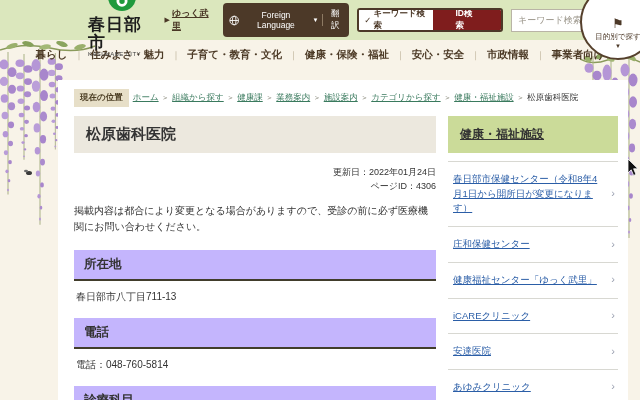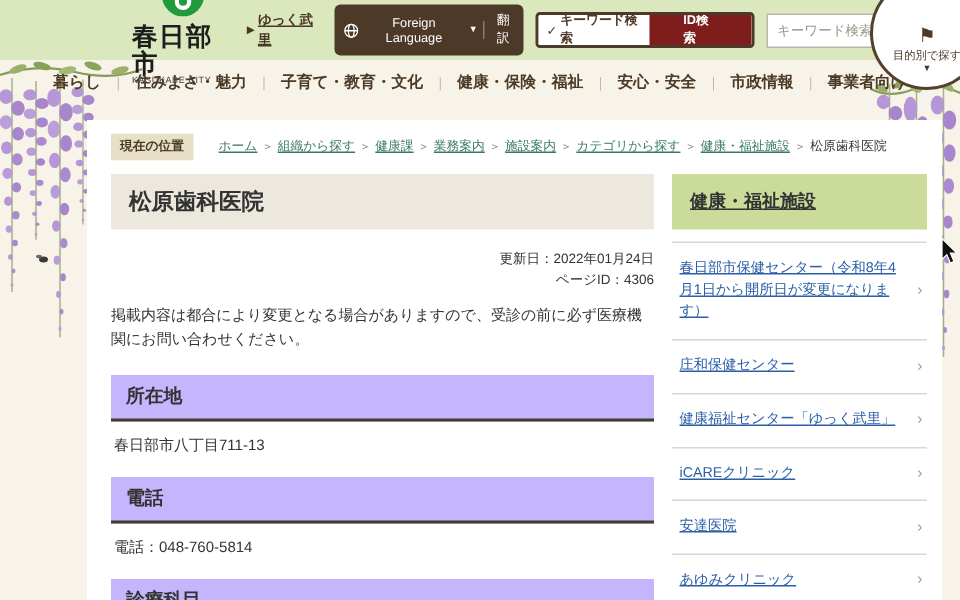--- a/index.html
+++ b/index.html
@@ -71,21 +71,21 @@
 
   
   .content {
     position:absolute; left:58px; top:80px; width:570px; height:330px;
     background:#fff; z-index:3; padding:9px 10px 20px 16px;
   }
   .breadcrumb {
     display:flex; align-items:center; font-size:8.5px; color:#333;
     white-space:nowrap; overflow:hidden;
   }
-  .crumb-label { background:#e7dfc8; padding:3px 6px; font-weight:bold; color:#4a3c22; margin-right:17px; flex-shrink:0; }
+  .crumb-label { background:#e7dfc8; padding:3px 6px; font-weight:bold; color:#4a3c22; margin-right:4px; flex-shrink:0; }
   .crumb { color:#3a7a5e; text-decoration:underline; cursor:pointer; }
   .crumb-cur { color:#333; }
   .sep { color:#7a7a6a; margin:0 3px; font-size:7.5px; }
 
   .cols { display:flex; margin-top:9px; gap:12px; }
   .main { flex:1; min-width:0; }
   .side { width:170px; flex-shrink:0; }
 
   .title-bar { background:#ece8de; padding:9px 12px; font-size:15px; font-weight:bold; color:#333; }
   .meta { text-align:right; font-size:9px; color:#333; margin-top:13px; line-height:1.55; }

